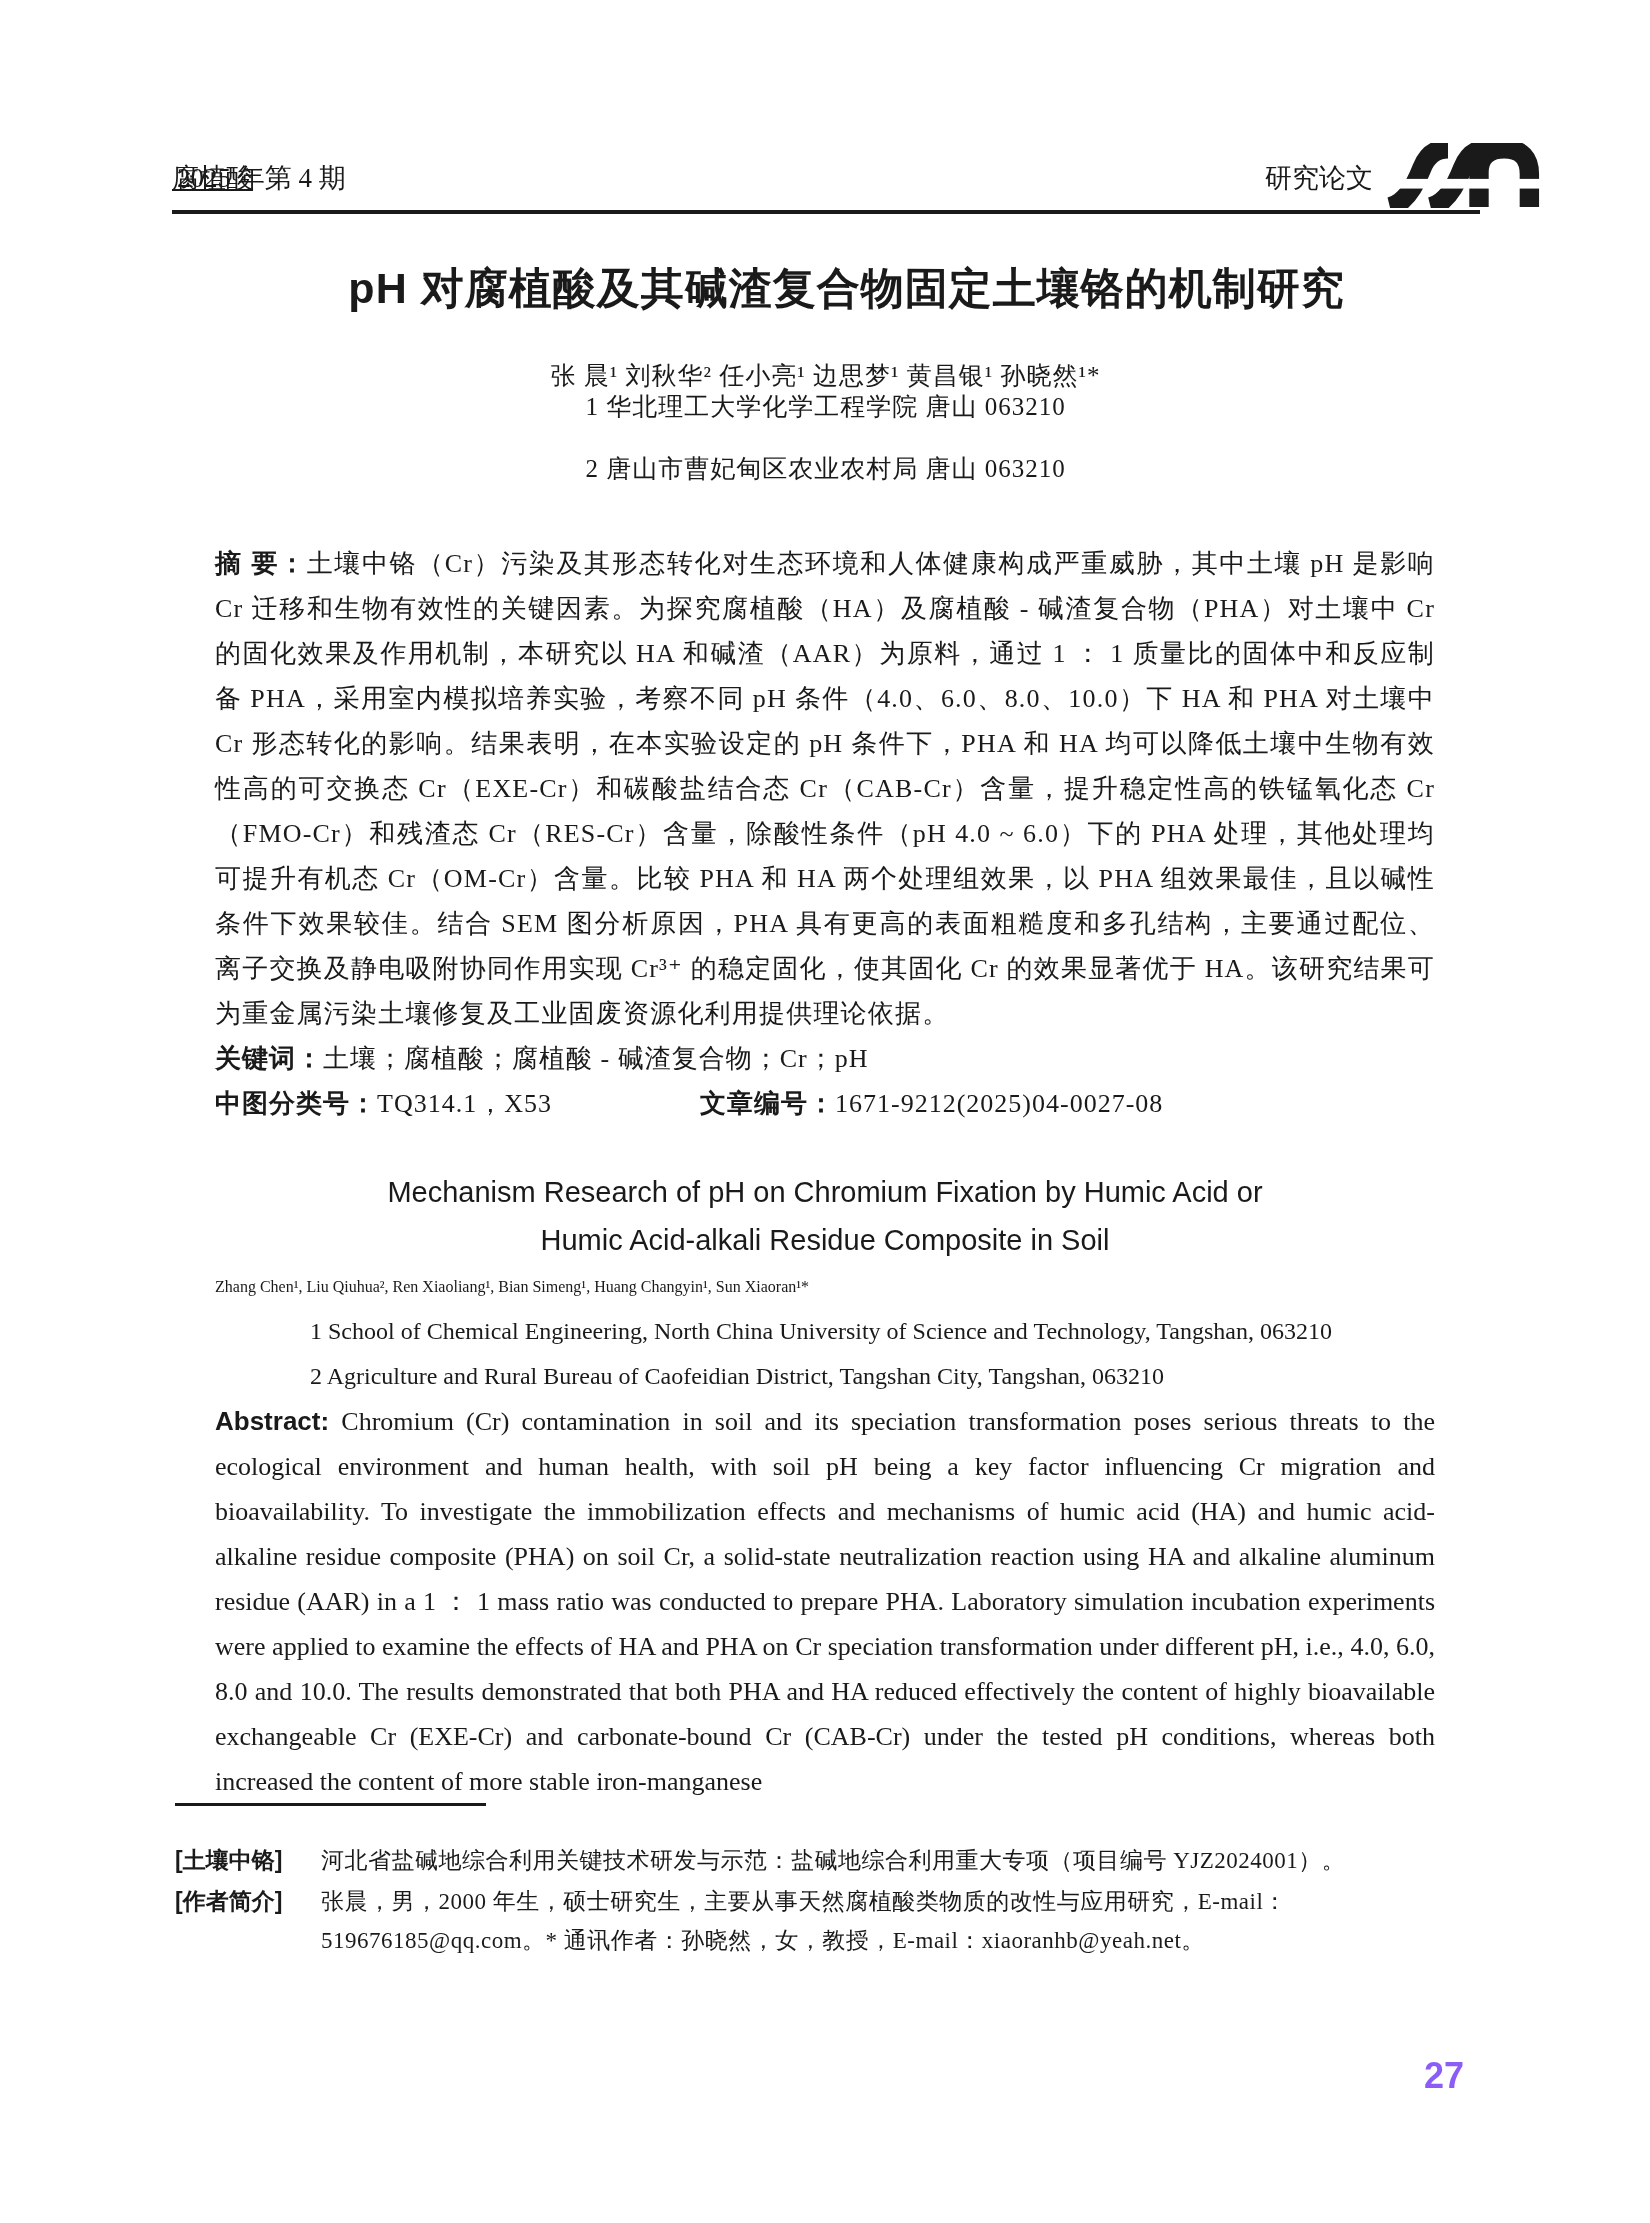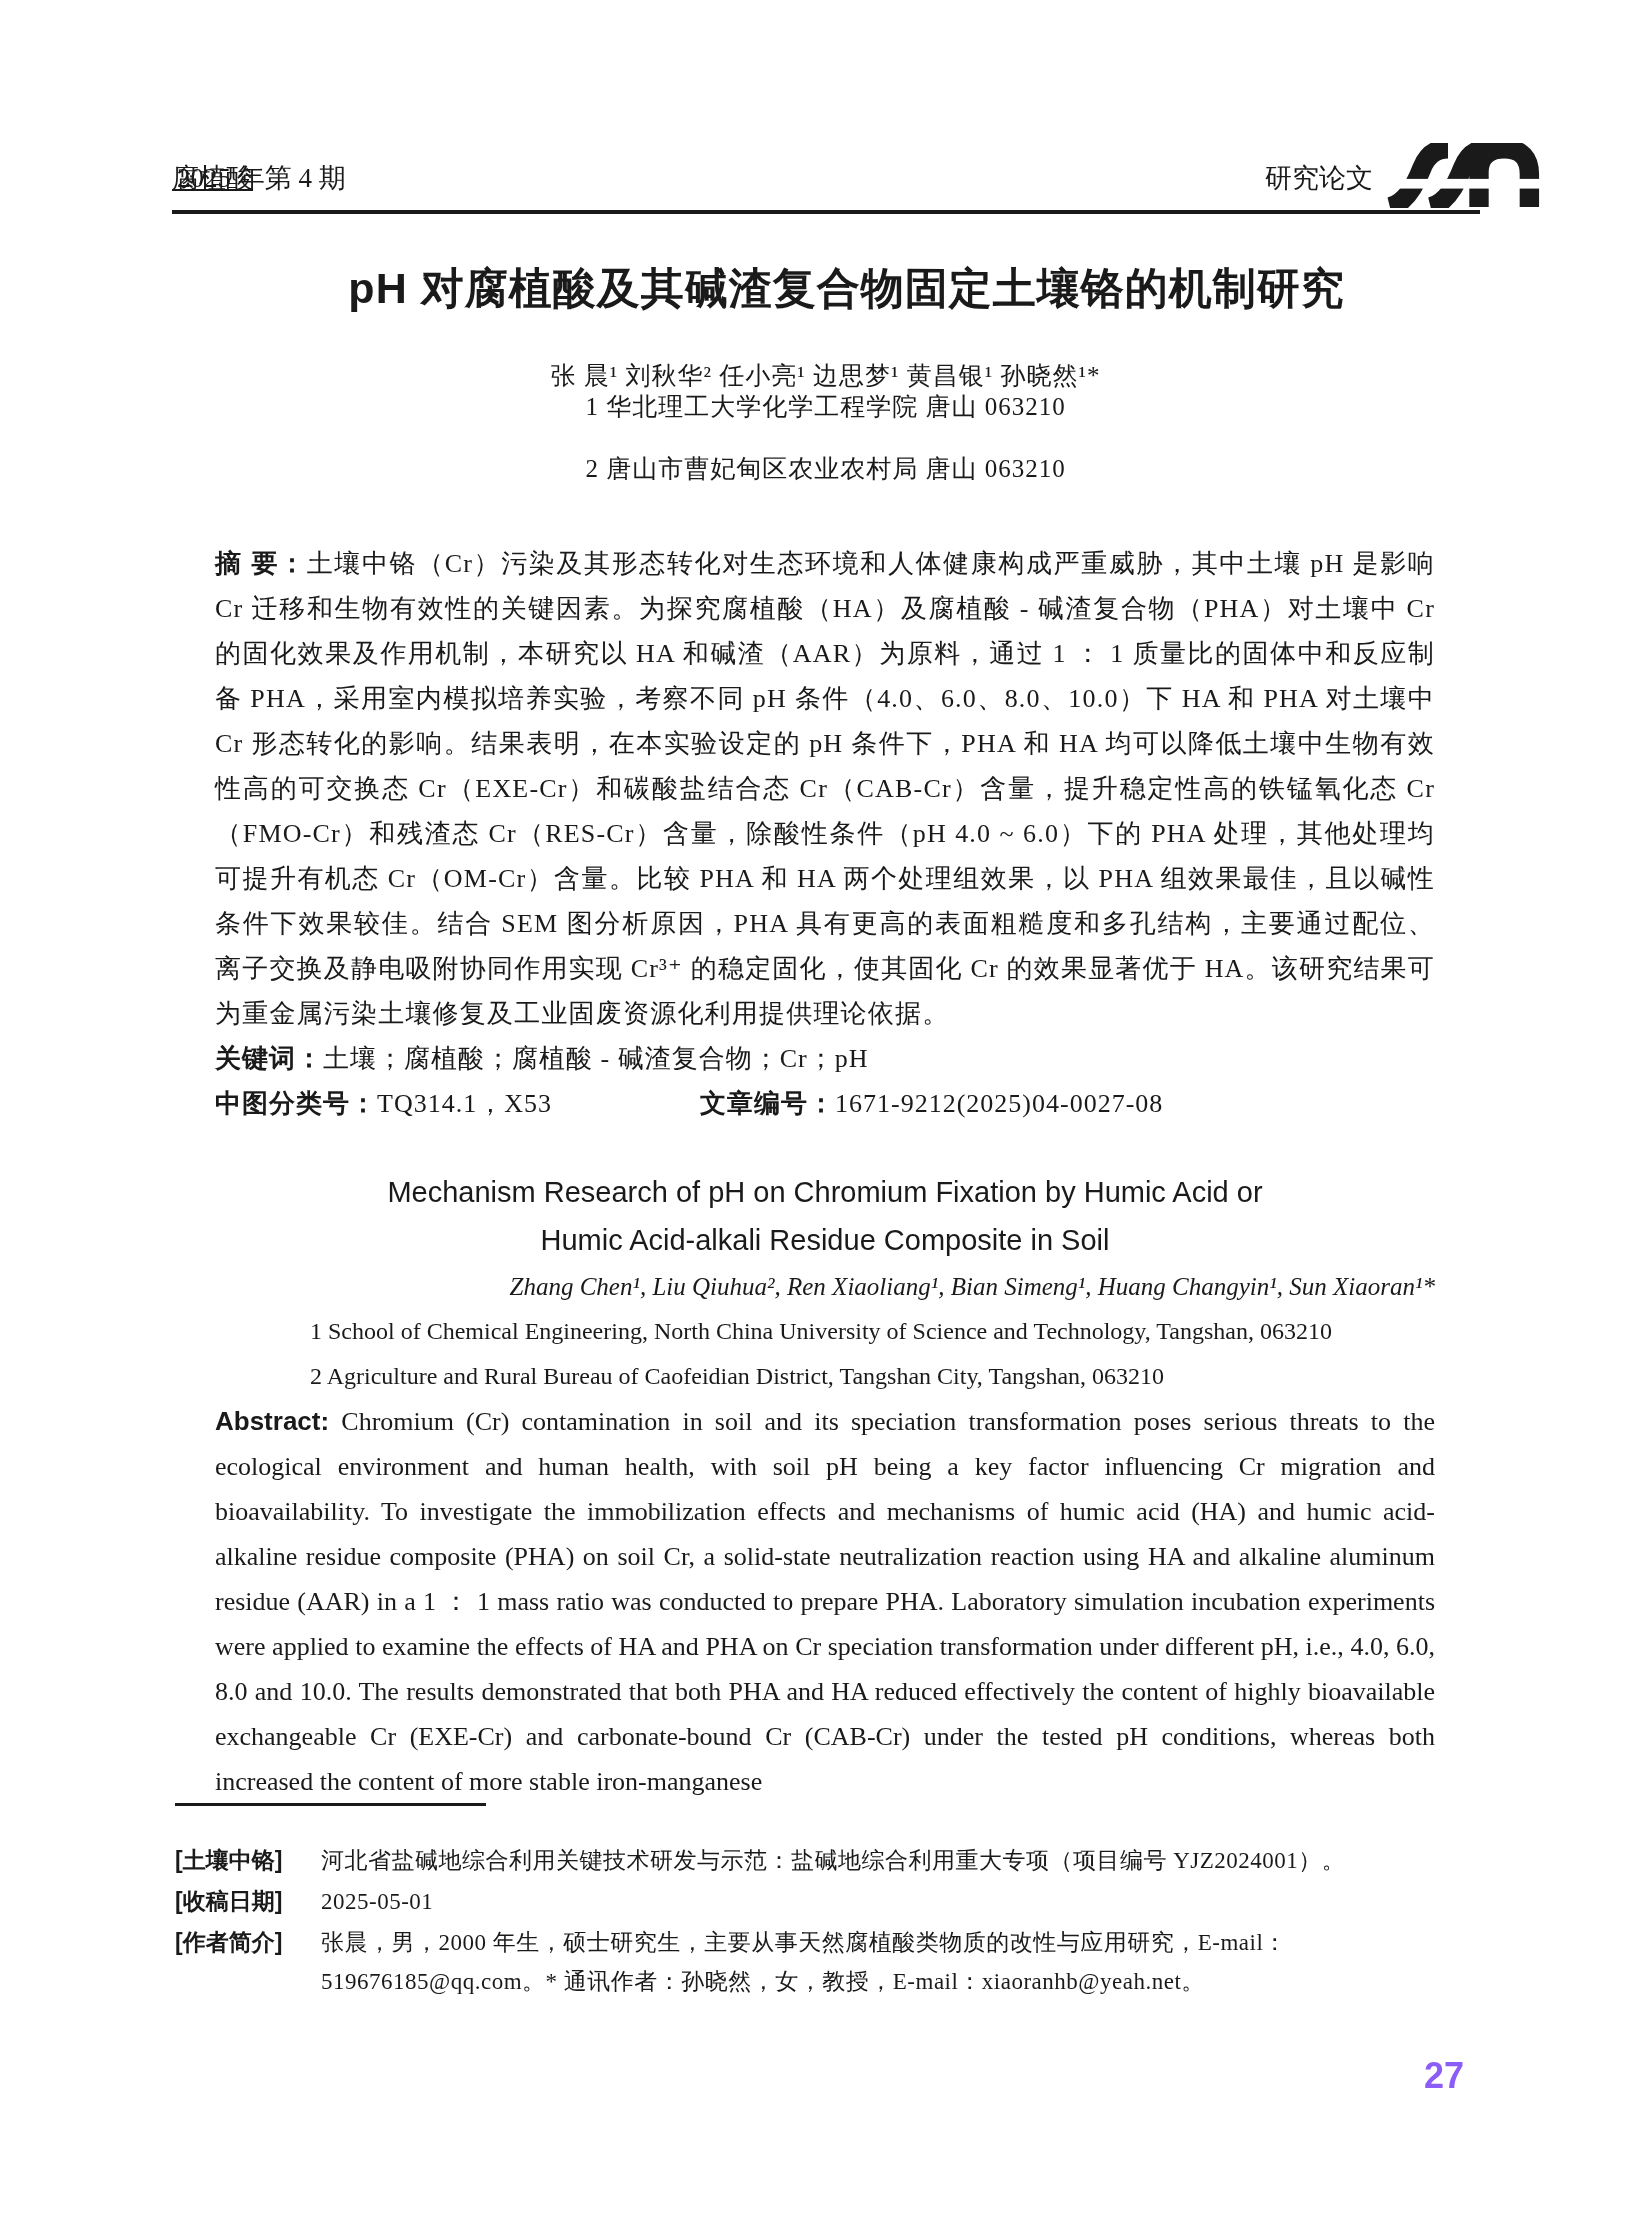--- a/index.html
+++ b/index.html
@@ -27,21 +27,21 @@
   #cn-block{left:215px;top:541px;width:1220px;}
   #abstract-cn{font-size:26px;line-height:45px;letter-spacing:1.2px;
     text-align:justify;text-justify:inter-character;margin:0;}
   .blabel{font-family:"Liberation Sans","DejaVu Sans",sans-serif;font-weight:700;}
   .meta-line{font-size:26px;line-height:45px;letter-spacing:1px;margin:0;display:flex;}
   .meta-seg-left{width:485px;flex:0 0 auto;}
   
   #en-block{left:215px;top:1168px;width:1220px;}
   .en-title{font-family:"Liberation Sans","DejaVu Sans",sans-serif;
     font-size:29px;line-height:48px;text-align:center;margin:0;}
-  #authors-en{font-size:25px;line-height:45px;text-align:right;margin:0;font-style:italic;}
+  #authors-en{font-size:16px;line-height:45px;text-align:left;margin:0;}
   .affil-en{font-size:24px;line-height:45px;margin:0;padding-left:95px;}
   #abstract-en{font-size:26px;line-height:45px;text-align:justify;margin:0;}
   
   #fn-block{left:175px;top:1803px;width:1305px;}
   #fn-rule{width:311px;height:2.9px;background:#1a1a1a;margin-bottom:35px;}
   .fn-item{display:flex;font-size:23px;line-height:39px;margin-bottom:1.9px;}
   .fn-label{flex:0 0 146px;font-family:"Liberation Sans","DejaVu Sans",sans-serif;
     font-weight:700;white-space:nowrap;}
   .fn-text{flex:1 1 auto;letter-spacing:0.5px;}
   #page-number{left:1405px;top:2055px;width:78px;text-align:center;
@@ -98,24 +98,20 @@
   </div>
 
   <div class="abs" id="fn-block">
     <div id="fn-rule"></div>
 
     <div class="fn-item">
       <span class="fn-label">[土壤中铬]</span>
       <span class="fn-text">河北省盐碱地综合利用关键技术研发与示范：盐碱地综合利用重大专项（项目编号 YJZ2024001）。</span>
     </div>
     <div class="fn-item">
-      <span class="fn-label">[收稿日期]</span>
-      <span class="fn-text">2025-05-01</span>
-    </div>
-    <div class="fn-item">
       <span class="fn-label">[作者简介]</span>
       <span class="fn-text">张晨，男，2000 年生，硕士研究生，主要从事天然腐植酸类物质的改性与应用研究，E-mail：519676185@qq.com。* 通讯作者：孙晓然，女，教授，E-mail：xiaoranhb@yeah.net。</span>
     </div>
   </div>
 
   <div class="abs" id="page-number">27</div>
 
 </div>
 
 

